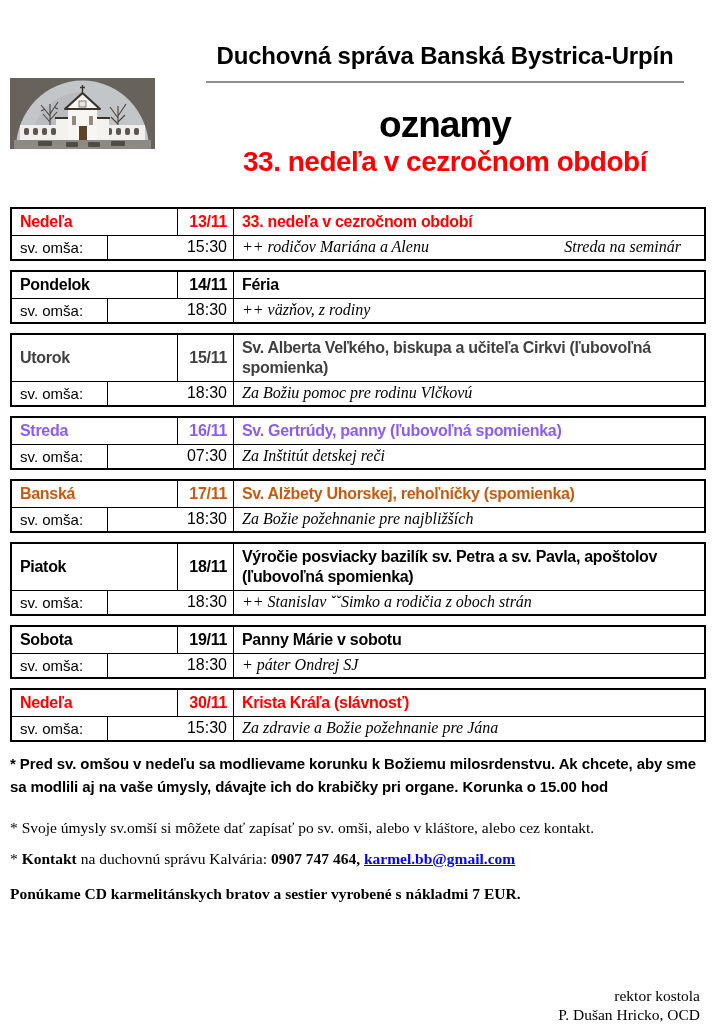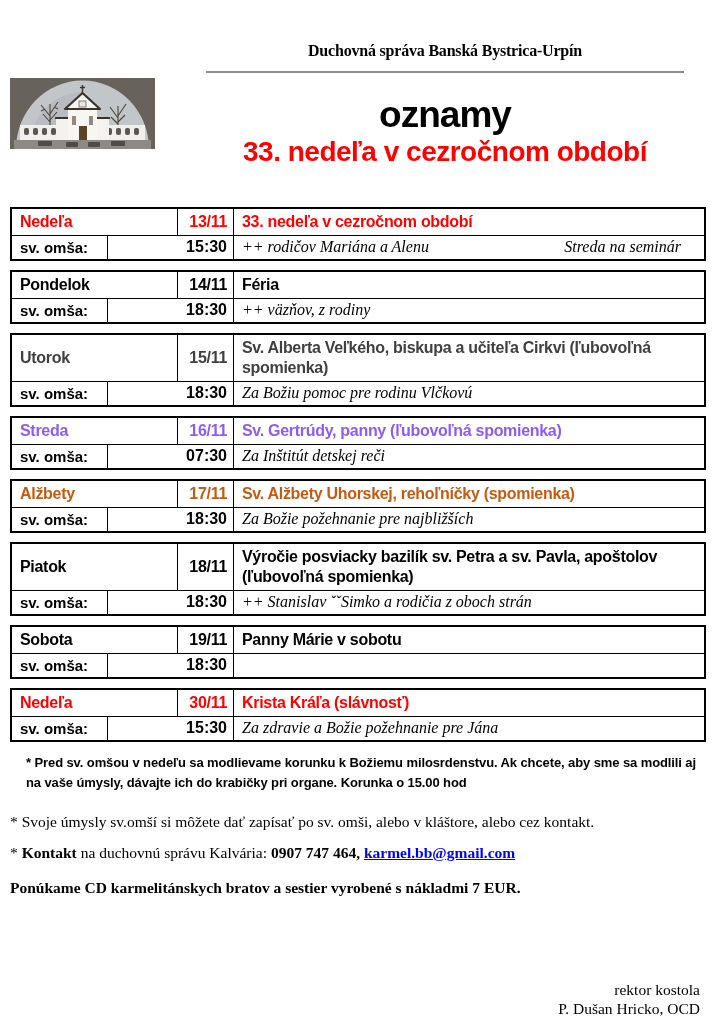--- a/index.html
+++ b/index.html
@@ -14,22 +14,22 @@
   .header { position: relative; height: 207px; }
   .photo {
     position: absolute; left: 10px; top: 78px;
     width: 145px; height: 71px; display: block;
   }
   .header-center {
     position: absolute; left: 206px; top: 42px;
     width: 478px; text-align: center;
   }
   .org-title {
-    font-size: 16px; font-weight: bold; letter-spacing: -0.2px;
-    padding-bottom: 11px; border-bottom: 2px solid #8c8c8c; font-family: Liberation Serif, serif;
+    font-size: 24px; font-weight: bold; letter-spacing: -0.2px;
+    padding-bottom: 11px; border-bottom: 2px solid #8c8c8c;
   }
   .big-title {
     font-size: 37px; font-weight: bold; line-height: 1.0;
     margin-top: 23px; letter-spacing: -1px;
   }
   .sub-title {
     font-size: 28px; font-weight: bold; letter-spacing: -0.5px;
     margin-top: 3px;
   }
 
@@ -40,34 +40,34 @@
     display: flex; align-items: stretch;
     border-bottom: 1px solid #000;
     font-weight: bold; font-size: 16px; letter-spacing: -0.3px;
   }
   .cell { display: flex; align-items: center; }
   .day-cell   { width: 165px; padding: 3px 4px 3px 8px; }
   .date-cell  { width: 57px; border-left: 1px solid #000; border-right: 1px solid #000;
                 padding: 3px 6px; justify-content: flex-end; }
   .feast-cell { flex: 1; padding: 3px 6px 3px 8px; line-height: 1.25; }
   .mass-row { display: flex; align-items: stretch; font-size: 15px; }
-  .mass-label { width: 95px; padding: 2px 4px 3px 8px; font-weight: bold; }
+  .mass-label { width: 95px; padding: 2px 4px 3px 8px; }
   .time-cell  { width: 127px; border-left: 1px solid #000; border-right: 1px solid #000;
-                padding: 2px 6px 3px 4px; justify-content: flex-end; font-weight: bold; font-size: 16px; }
+                padding: 2px 6px 3px 4px; justify-content: flex-end; font-weight: normal; font-size: 16px; }
   .intent-cell {
     flex: 1; padding: 2px 23px 3px 8px;
     font-family: "Liberation Serif", serif; font-style: italic; font-size: 16px;
     justify-content: space-between;
   }
 
   
   .notes { margin: 11px 10px 0 10px; }
   .note-sans {
     font-family: "Liberation Sans", sans-serif; font-weight: bold;
-    font-size: 13px; line-height: 1.5; letter-spacing: -0.1px; margin-left: 16px;
+    font-size: 15px; line-height: 1.5; letter-spacing: -0.1px;
   }
   .note-serif {
     font-family: "Liberation Serif", serif; font-size: 15.5px; margin-top: 21px;
   }
   .note-contact { font-family: "Liberation Serif", serif; font-size: 15.5px; margin-top: 13px; }
   .bold { font-weight: bold; }
   .email-link { font-weight: bold; text-decoration: underline; }
   .note-cd {
     font-family: "Liberation Serif", serif; font-size: 15.5px;
     font-weight: bold; margin-top: 17px;
@@ -198,21 +198,21 @@
       <div class="cell time-cell">07:30</div>
       <div class="cell intent-cell">
         <span>Za Inštitút detskej reči</span>
         <span></span>
       </div>
     </div>
   </div>
 
   <div class="block">
     <div class="day-row" style="color: rgb(197, 90, 17);">
-      <div class="cell day-cell">Alžbety</div>
+      <div class="cell day-cell">Banská</div>
       <div class="cell date-cell">17/11</div>
       <div class="cell feast-cell">Sv. Alžbety Uhorskej, rehoľníčky (spomienka)</div>
     </div>
     <div class="mass-row">
       <div class="cell mass-label">sv. omša:</div>
       <div class="cell time-cell">18:30</div>
       <div class="cell intent-cell">
         <span>Za Božie požehnanie pre najbližších</span>
         <span></span>
       </div>
@@ -237,20 +237,24 @@
 
   <div class="block">
     <div class="day-row" style="color: rgb(0, 0, 0);">
       <div class="cell day-cell">Sobota</div>
       <div class="cell date-cell">19/11</div>
       <div class="cell feast-cell">Panny Márie v sobotu</div>
     </div>
     <div class="mass-row">
       <div class="cell mass-label">sv. omša:</div>
       <div class="cell time-cell">18:30</div>
+      <div class="cell intent-cell">
+        <span>+ páter Ondrej SJ</span>
+        <span></span>
+      </div>
     </div>
   </div>
 
   <div class="block">
     <div class="day-row" style="color: rgb(255, 0, 0);">
       <div class="cell day-cell">Nedeľa</div>
       <div class="cell date-cell">30/11</div>
       <div class="cell feast-cell">Krista Kráľa (slávnosť)</div>
     </div>
     <div class="mass-row">

